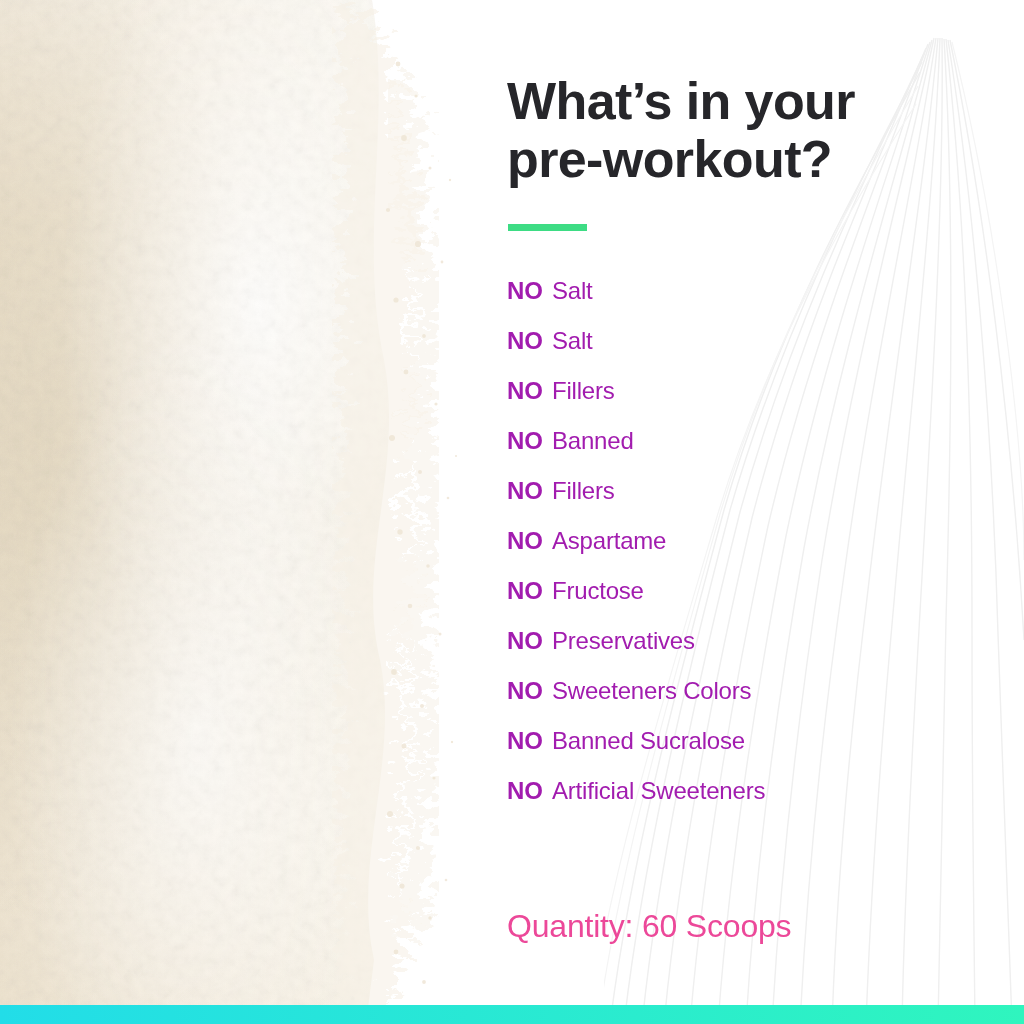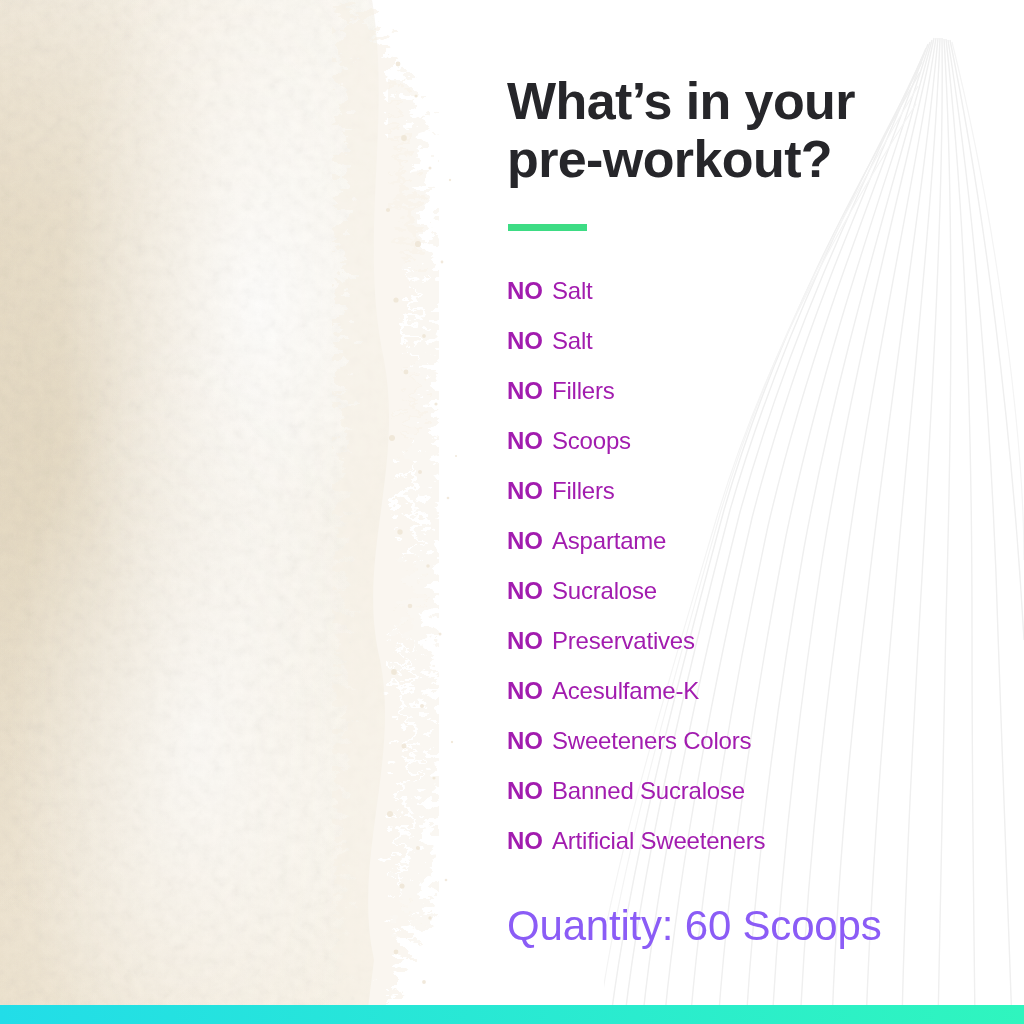--- a/index.html
+++ b/index.html
@@ -99,24 +99,24 @@
   }
   #no-list .item {
     font-weight: 400;
     margin-left: 9px;
   }
 
   #quantity {
     position: absolute;
     top: 904px;
     left: 0;
-    font-size: 42px;
+    font-size: 32px;
     line-height: 44px;
     font-weight: 400;
-    color: #8b5cf6;
+    color: #ec4899;
     letter-spacing: -0.2px;
     white-space: nowrap;
   }
 
   
   #bottom-bar {
     position: absolute;
     left: 0;
     bottom: 0;
     width: 1024px;
@@ -287,36 +287,33 @@
       <li>
         <span class="no">NO</span><span class="item">Salt</span>
       </li>
       <li>
         <span class="no">NO</span><span class="item">Salt</span>
       </li>
       <li>
         <span class="no">NO</span><span class="item">Fillers</span>
       </li>
       <li>
-        <span class="no">NO</span><span class="item">Scoops</span>
+        <span class="no">NO</span><span class="item">Banned</span>
       </li>
       <li>
         <span class="no">NO</span><span class="item">Fillers</span>
       </li>
       <li>
         <span class="no">NO</span><span class="item">Aspartame</span>
       </li>
       <li>
-        <span class="no">NO</span><span class="item">Sucralose</span>
+        <span class="no">NO</span><span class="item">Fructose</span>
       </li>
       <li>
         <span class="no">NO</span><span class="item">Preservatives</span>
-      </li>
-      <li>
-        <span class="no">NO</span><span class="item">Acesulfame-K</span>
       </li>
       <li>
         <span class="no">NO</span><span class="item">Sweeteners Colors</span>
       </li>
       <li>
         <span class="no">NO</span><span class="item">Banned Sucralose</span>
       </li>
       <li>
         <span class="no">NO</span><span class="item">Artificial Sweeteners</span>
       </li>

